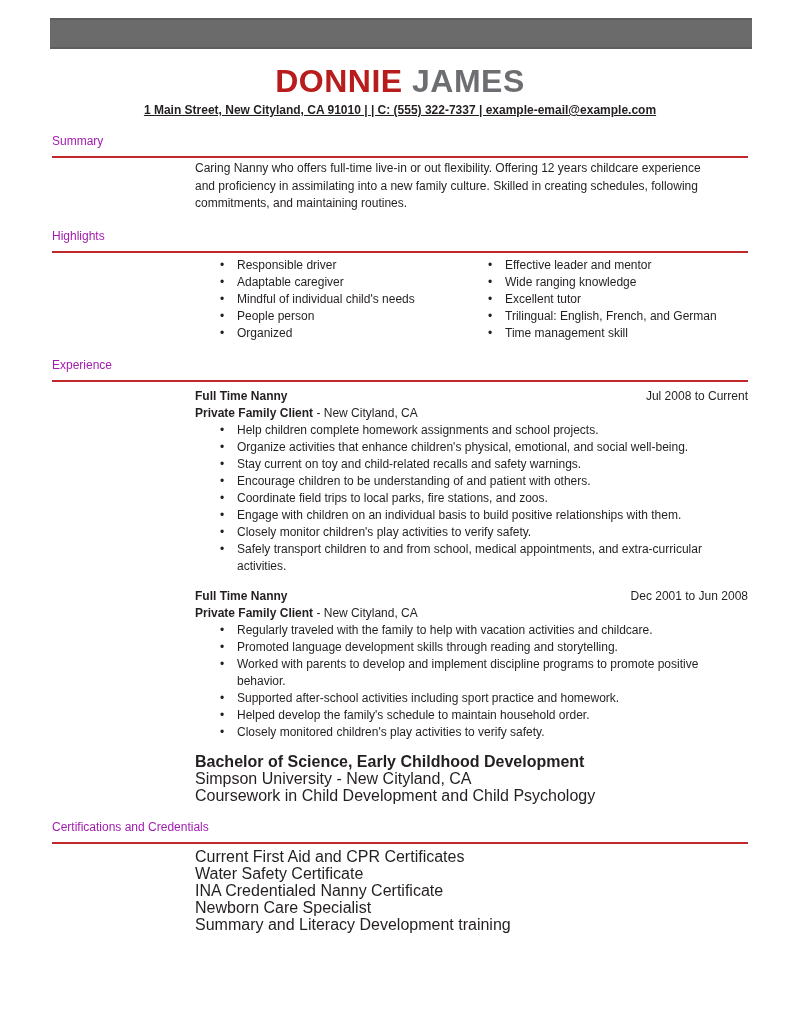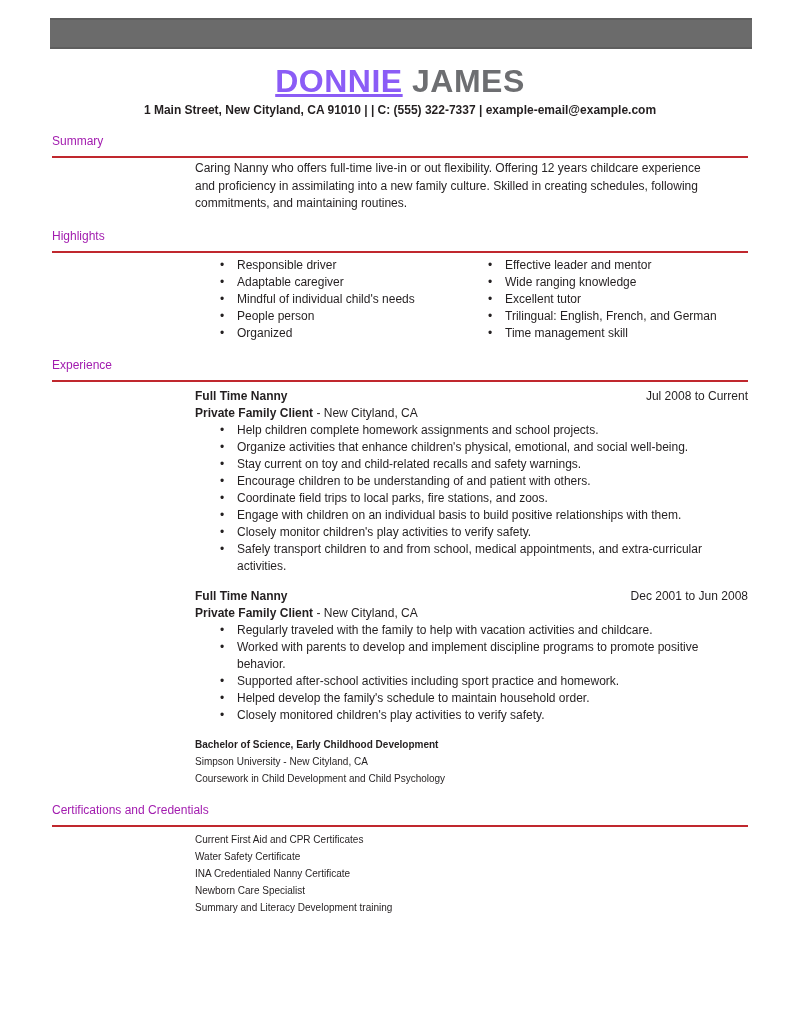--- a/index.html
+++ b/index.html
@@ -29,29 +29,30 @@
   }
   .name-line {
     margin-top: 13px;
     text-align: center;
     font-size: 32px;
     font-weight: bold;
     letter-spacing: 0.5px;
     line-height: 38px;
     white-space: nowrap;
   }
-  .name-first { color: #8b5cf6; text-decoration: underline; }
+  .name-first { color: #b91c1c; }
   .name-last  { color: #6d6e71; }
   .contact-line {
     margin-top: 3px;
     text-align: center;
     font-size: 12px;
     font-weight: bold;
     color: #231f20;
     line-height: 15px;
+    text-decoration: underline;
   }
   
   .content {
     padding: 0 52px;
   }
   .section { margin-top: 12px; }
   .section-title {
     font-size: 12px;
     font-weight: 400;
     color: #a21caf;
@@ -111,21 +112,21 @@
   .job-dates { font-weight: normal; }
   .job-subtitle {
     font-size: 12px;
     line-height: 17px;
   }
   .job-employer { font-weight: bold; }
   
   .edu-block, .cert-block {
     margin-left: 143px;
     margin-top: 4px;
-    font-size: 10px;
+    font-size: 16px;
     line-height: 17px;
   }
   .edu-degree { font-weight: bold; }
   .plain-line { margin: 0; }
 </style>
 </head>
 <body>
 
 <div class="page">
 
@@ -194,20 +195,21 @@
           <div class="job-header">
             <span class="job-title">Full Time Nanny</span>
             <span class="job-dates">Dec 2001 to Jun 2008</span>
           </div>
           <div class="job-subtitle">
             <span class="job-employer">Private Family Client</span>
             <span class="job-location">- New Cityland, CA</span>
           </div>
           <ul class="bullets">
             <li>Regularly traveled with the family to help with vacation activities and childcare.</li>
+            <li>Promoted language development skills through reading and storytelling.</li>
             <li>Worked with parents to develop and implement discipline programs to promote positive behavior.</li>
             <li>Supported after-school activities including sport practice and homework.</li>
             <li>Helped develop the family's schedule to maintain household order.</li>
             <li>Closely monitored children's play activities to verify safety.</li>
           </ul>
         </div>
 
       </div>
     </div>
 

